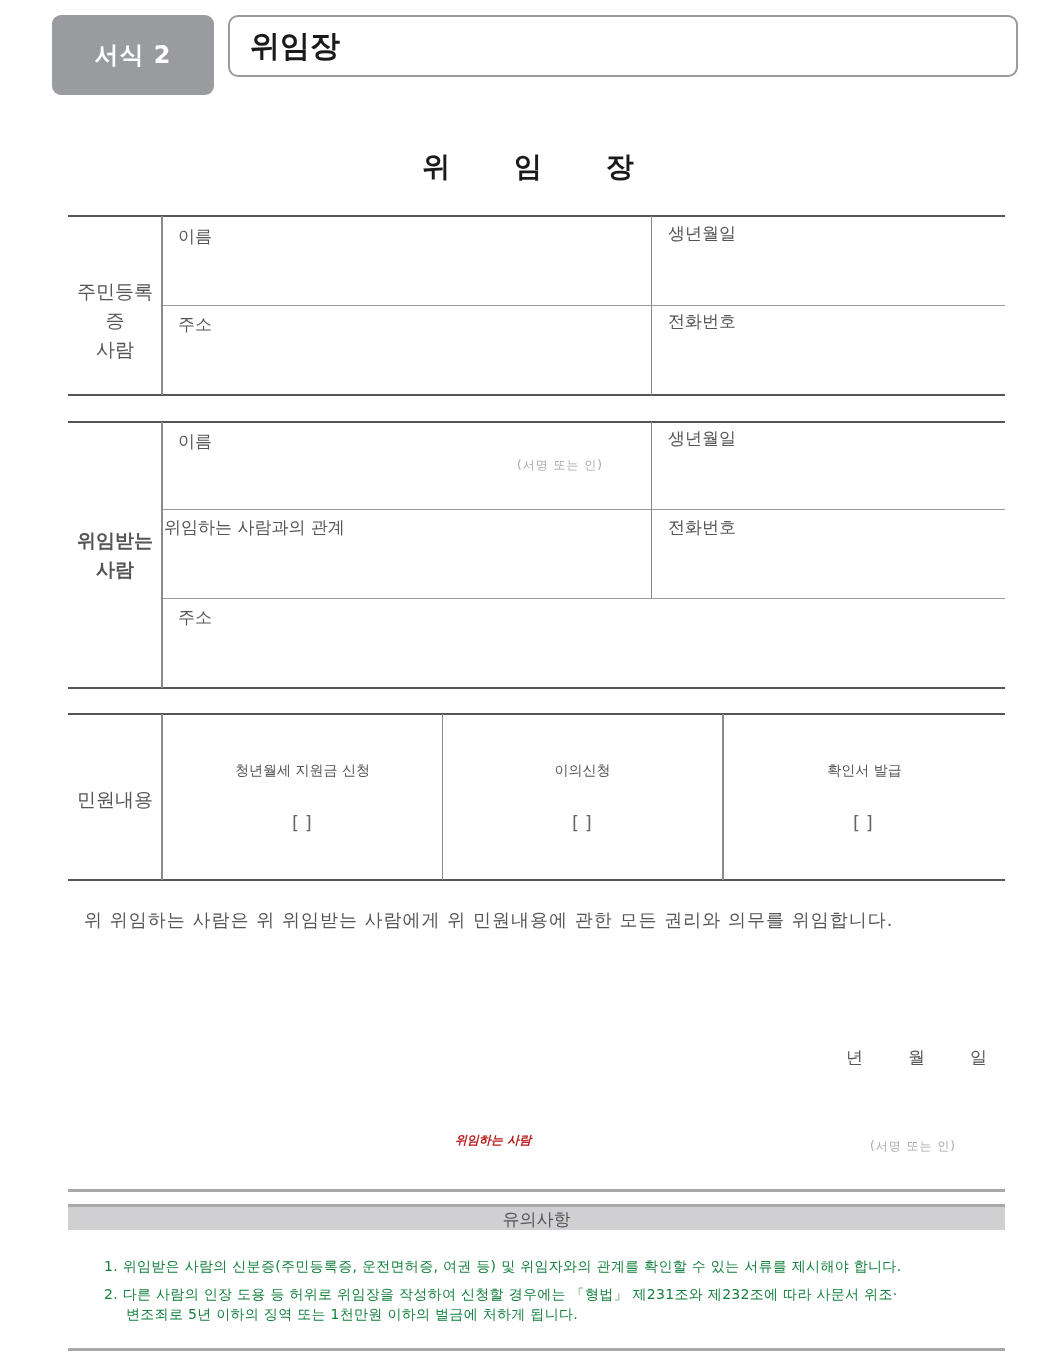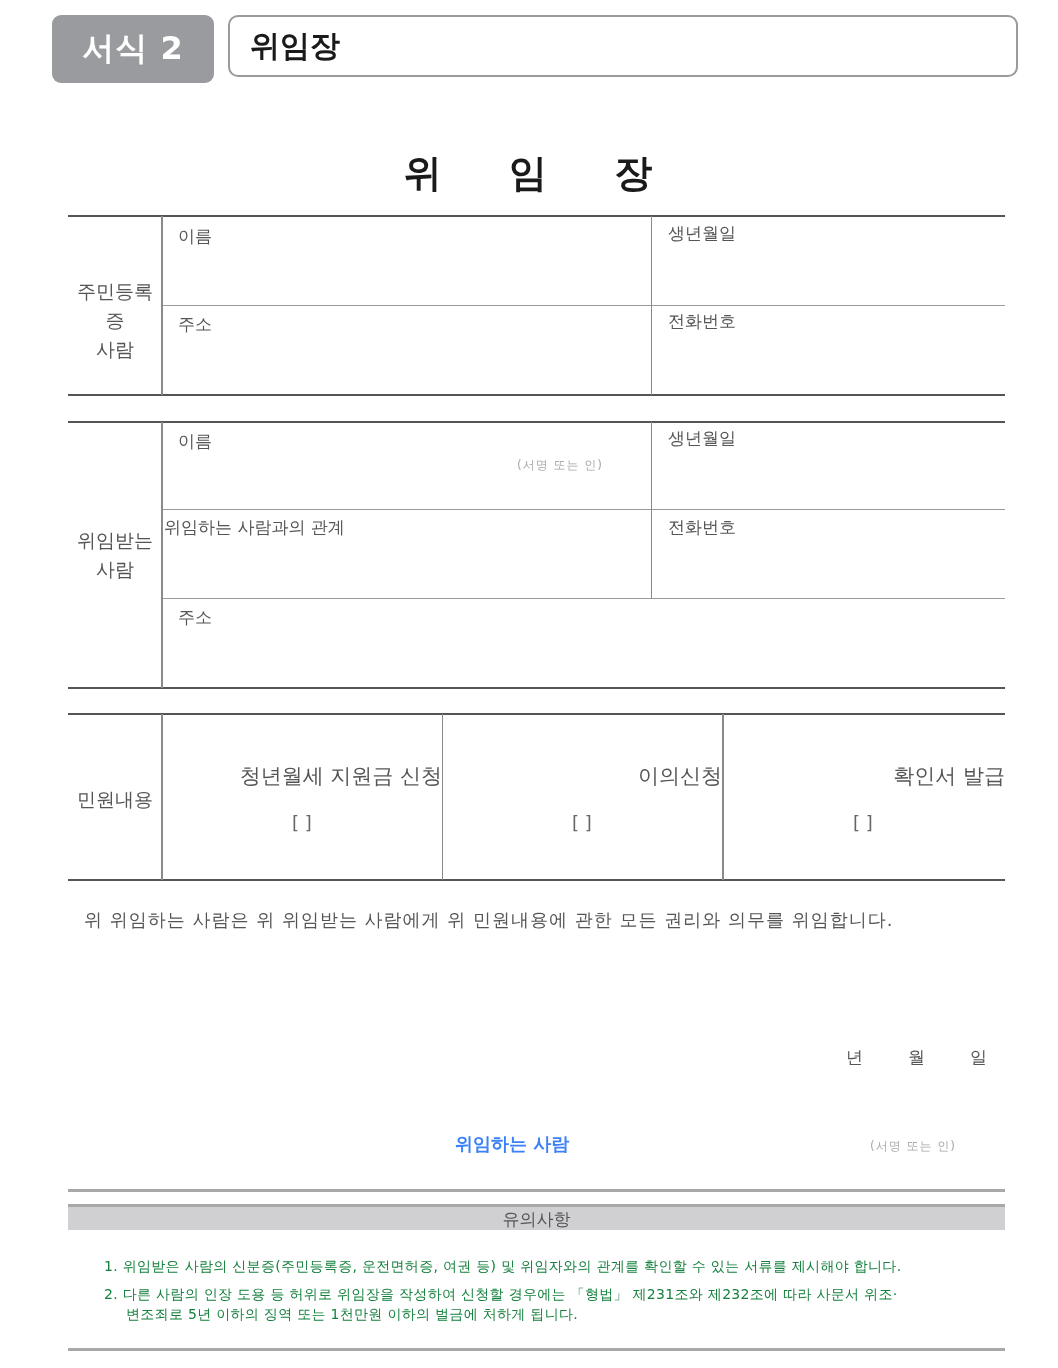--- a/index.html
+++ b/index.html
@@ -1,47 +1,47 @@
 <!DOCTYPE html>
 <html><head>
 <meta charset="utf-8">
 <style>
   html, body { margin:0; padding:0; background:#ffffff; }
   body { width:1058px; height:1368px; position:relative; overflow:hidden;
          font-family:"DejaVu Sans", "Liberation Sans", sans-serif; color:#444; }
   .abs { position:absolute; }
 
   
-  .form-badge { left:52px; top:15px; width:162px; height:68px; background:#9a9b9e;
-    border-radius:9px; color:#fff; font-weight:bold; font-size:32px; display:flex;
+  .form-badge { left:52px; top:15px; width:162px; height:80px; background:#9a9b9e;
+    border-radius:9px; color:#fff; font-weight:bold; font-size:24px; display:flex;
     align-items:center; justify-content:center; letter-spacing:1px; }
   .form-title-box { left:228px; top:15px; width:790px; height:62px; border:2px solid #9a9a9a;
     border-radius:10px; box-sizing:border-box; display:flex; align-items:center; padding-left:20px;
     font-size:30px; font-weight:bold; color:#1a1a1a; }
 
-  .doc-title { left:0; width:1058px; top:148px; text-align:center; font-size:38px;
+  .doc-title { left:0; width:1058px; top:148px; text-align:center; font-size:28px;
     font-weight:bold; color:#1a1a1a; word-spacing:50px; letter-spacing:2px; }
 
   
   .hline { position:absolute; left:68px; width:937px; }
   .thick { height:2px; background:#555; }
   .thin  { height:1px; background:#9a9a9a; }
   .vline { position:absolute; width:2px; background:#8a8a8a; }
 
   .label { position:absolute; font-size:17px; color:#555; }
   .side-label { position:absolute; left:68px; width:94px; text-align:center; font-size:19px; color:#555; line-height:29px; }
   .sign-hint { position:absolute; font-size:12px; color:#aaa; letter-spacing:1px; }
 
-  .center-cell { position:absolute; text-align:right; font-size:21px; color:#555; }
+  .center-cell { position:absolute; text-align:center; font-size:14px; color:#555; }
   .checkbox { position:absolute; font-size:18px; color:#666; text-align:center; width:60px; letter-spacing:0; }
 
   .statement { left:84px; top:908px; font-size:18px; color:#555; letter-spacing:1px; }
 
   .date-line { top:1046px; font-size:17px; color:#555; }
-  .principal { left:455px; top:1132px; font-size:18px; font-weight:bold; color:#3b82f6; }
+  .principal { left:455px; top:1132px; font-size:12px; font-weight:bold; color:#b91c1c;font-style:italic; }
 
   .notes-band { left:68px; top:1204px; width:937px; height:26px; background:#d0d0d2;
     border-top:3px solid #a8a8aa; box-sizing:border-box; text-align:center; font-size:17px; color:#555; line-height:24px; }
   .note { position:absolute; left:104px; font-size:14px; color:#15803d; line-height:20px; letter-spacing:0.3px; }
 </style>
 </head>
 <body>
 
 <div class="abs form-badge">서식 2</div>
 <div class="abs form-title-box">
@@ -77,21 +77,21 @@
 </div>
 
 <div>
   <div class="hline thick" style="top:421px;"></div>
   <div class="hline thin" style="top:509px; left:163px; width:842px;"></div>
   <div class="hline thin" style="top:598px; left:163px; width:842px;"></div>
   <div class="hline thick" style="top:687px;"></div>
   <div class="vline" style="left:161px; top:422px; height:266px;"></div>
   <div class="vline" style="left:651px; top:422px; height:177px; width:1px;"></div>
 
-  <div class="side-label" style="top:526px;">
+  <div class="side-label" style="top:526px;font-weight:bold;">
     <div>위임받는</div>
     <div>사람</div>
   </div>
 
   <div class="label" style="left:178px; top:430px;">
     <span>이름</span>
   </div>
   <div class="sign-hint" style="left:517px; top:457px;">(서명 또는 인)</div>
   <div class="label" style="left:668px; top:427px;">
     <span>생년월일</span>

